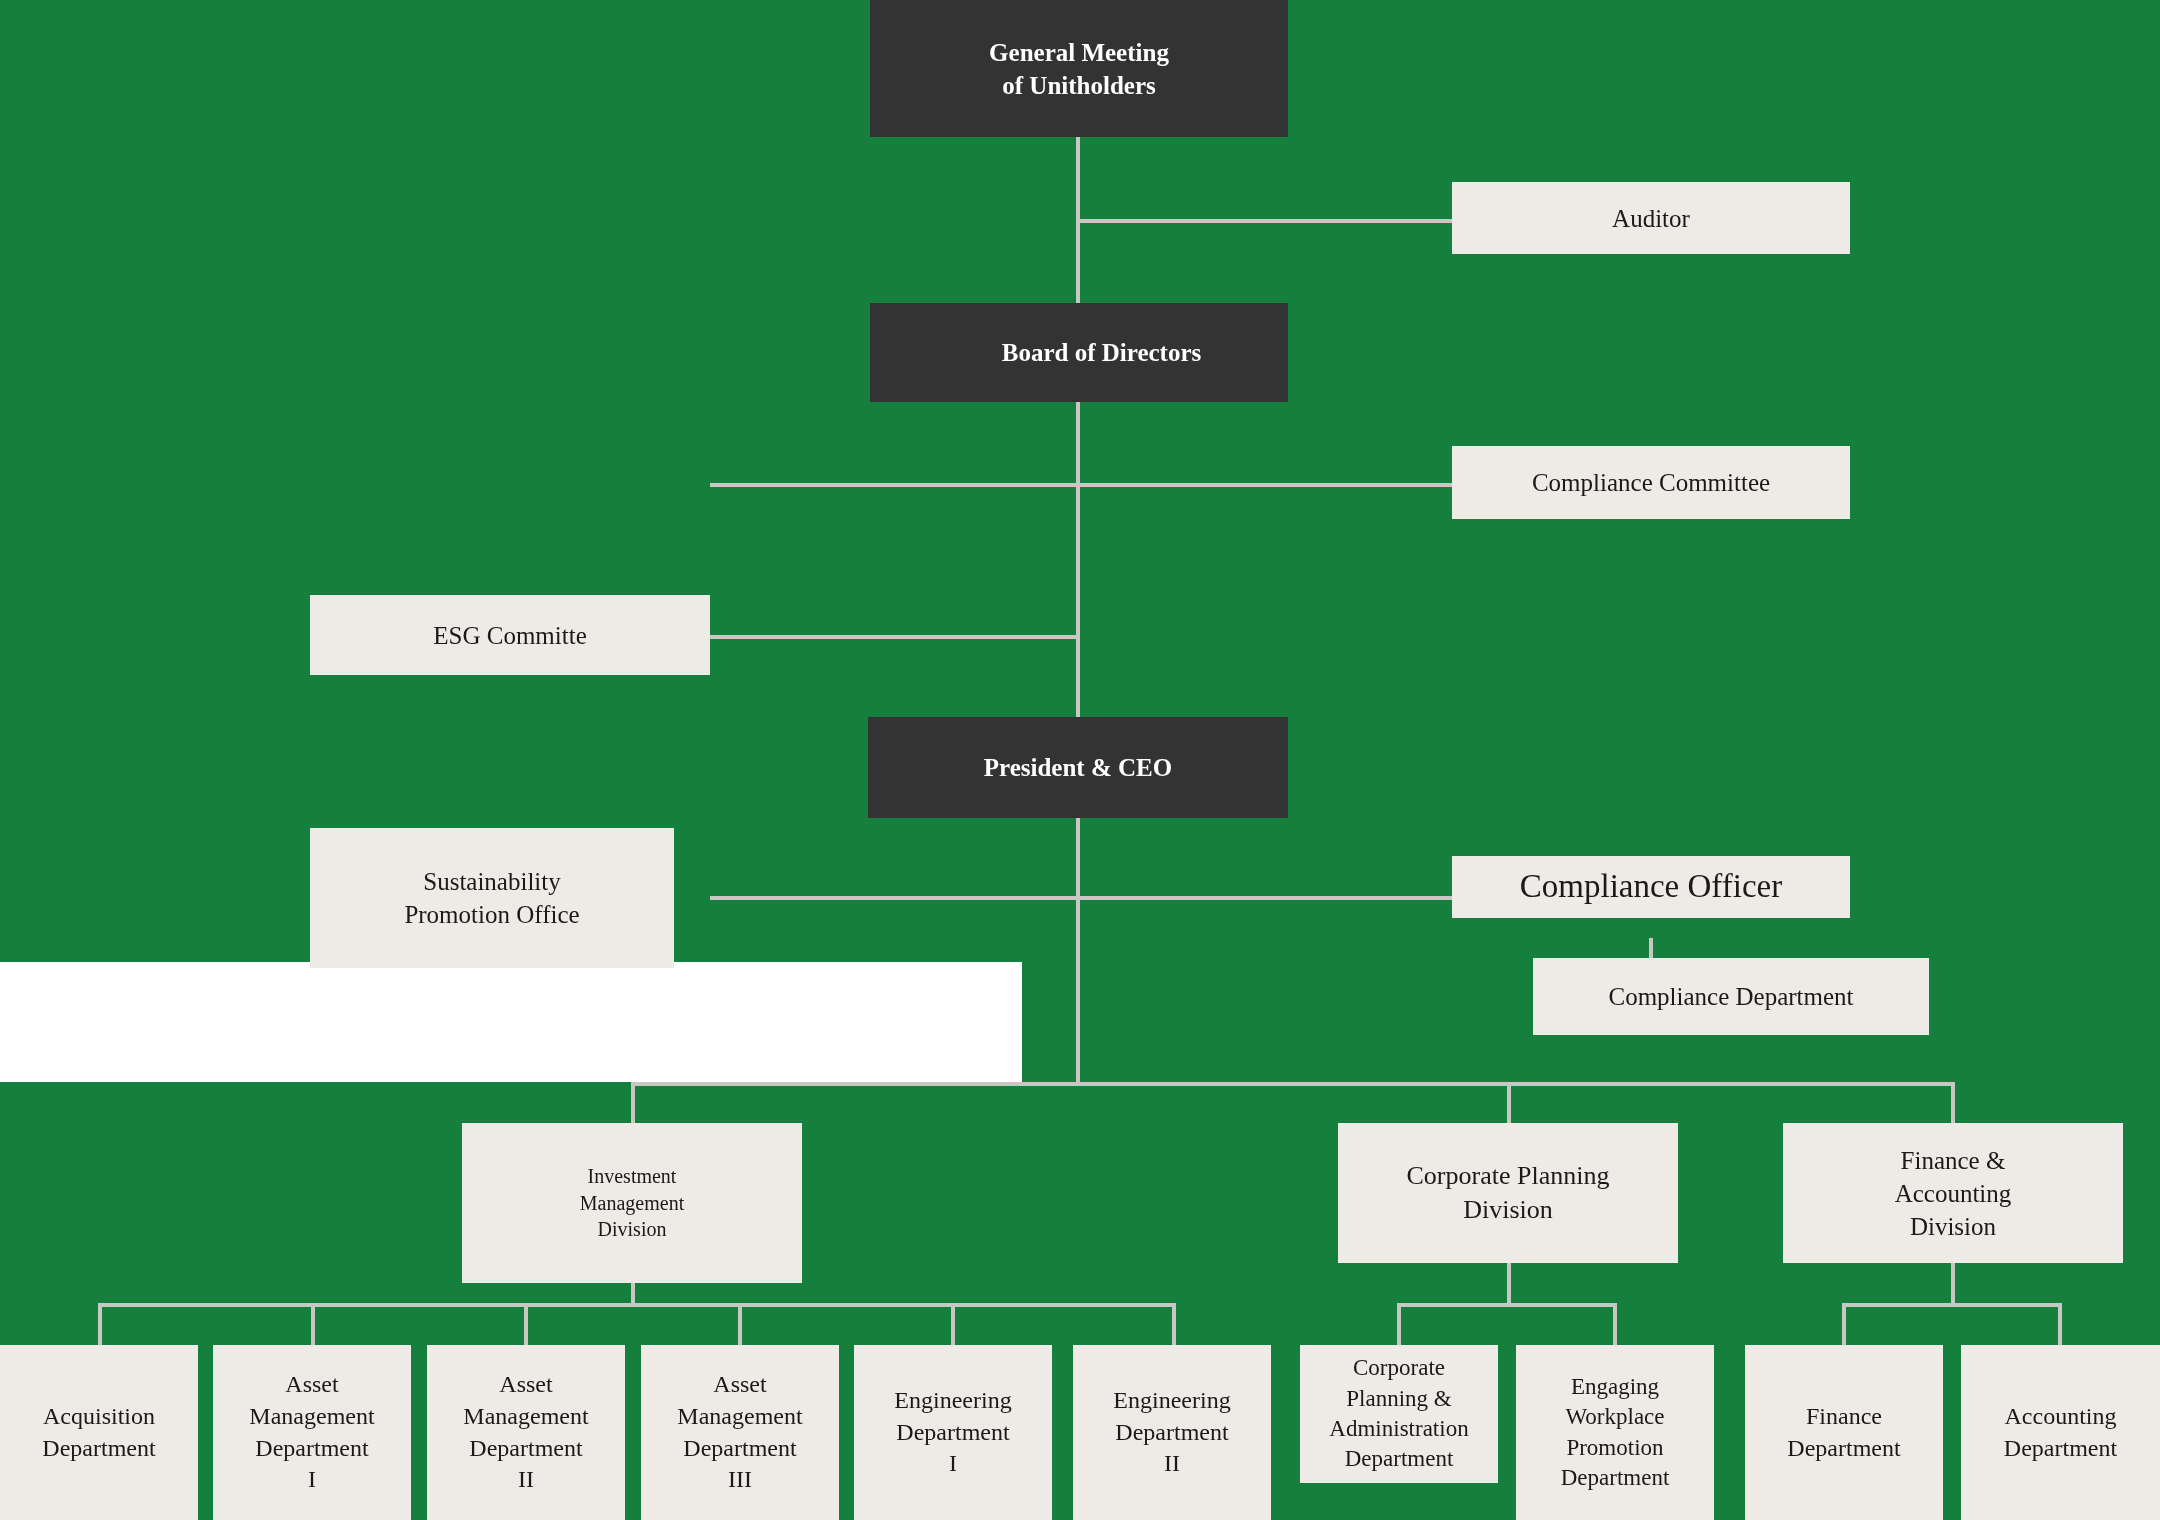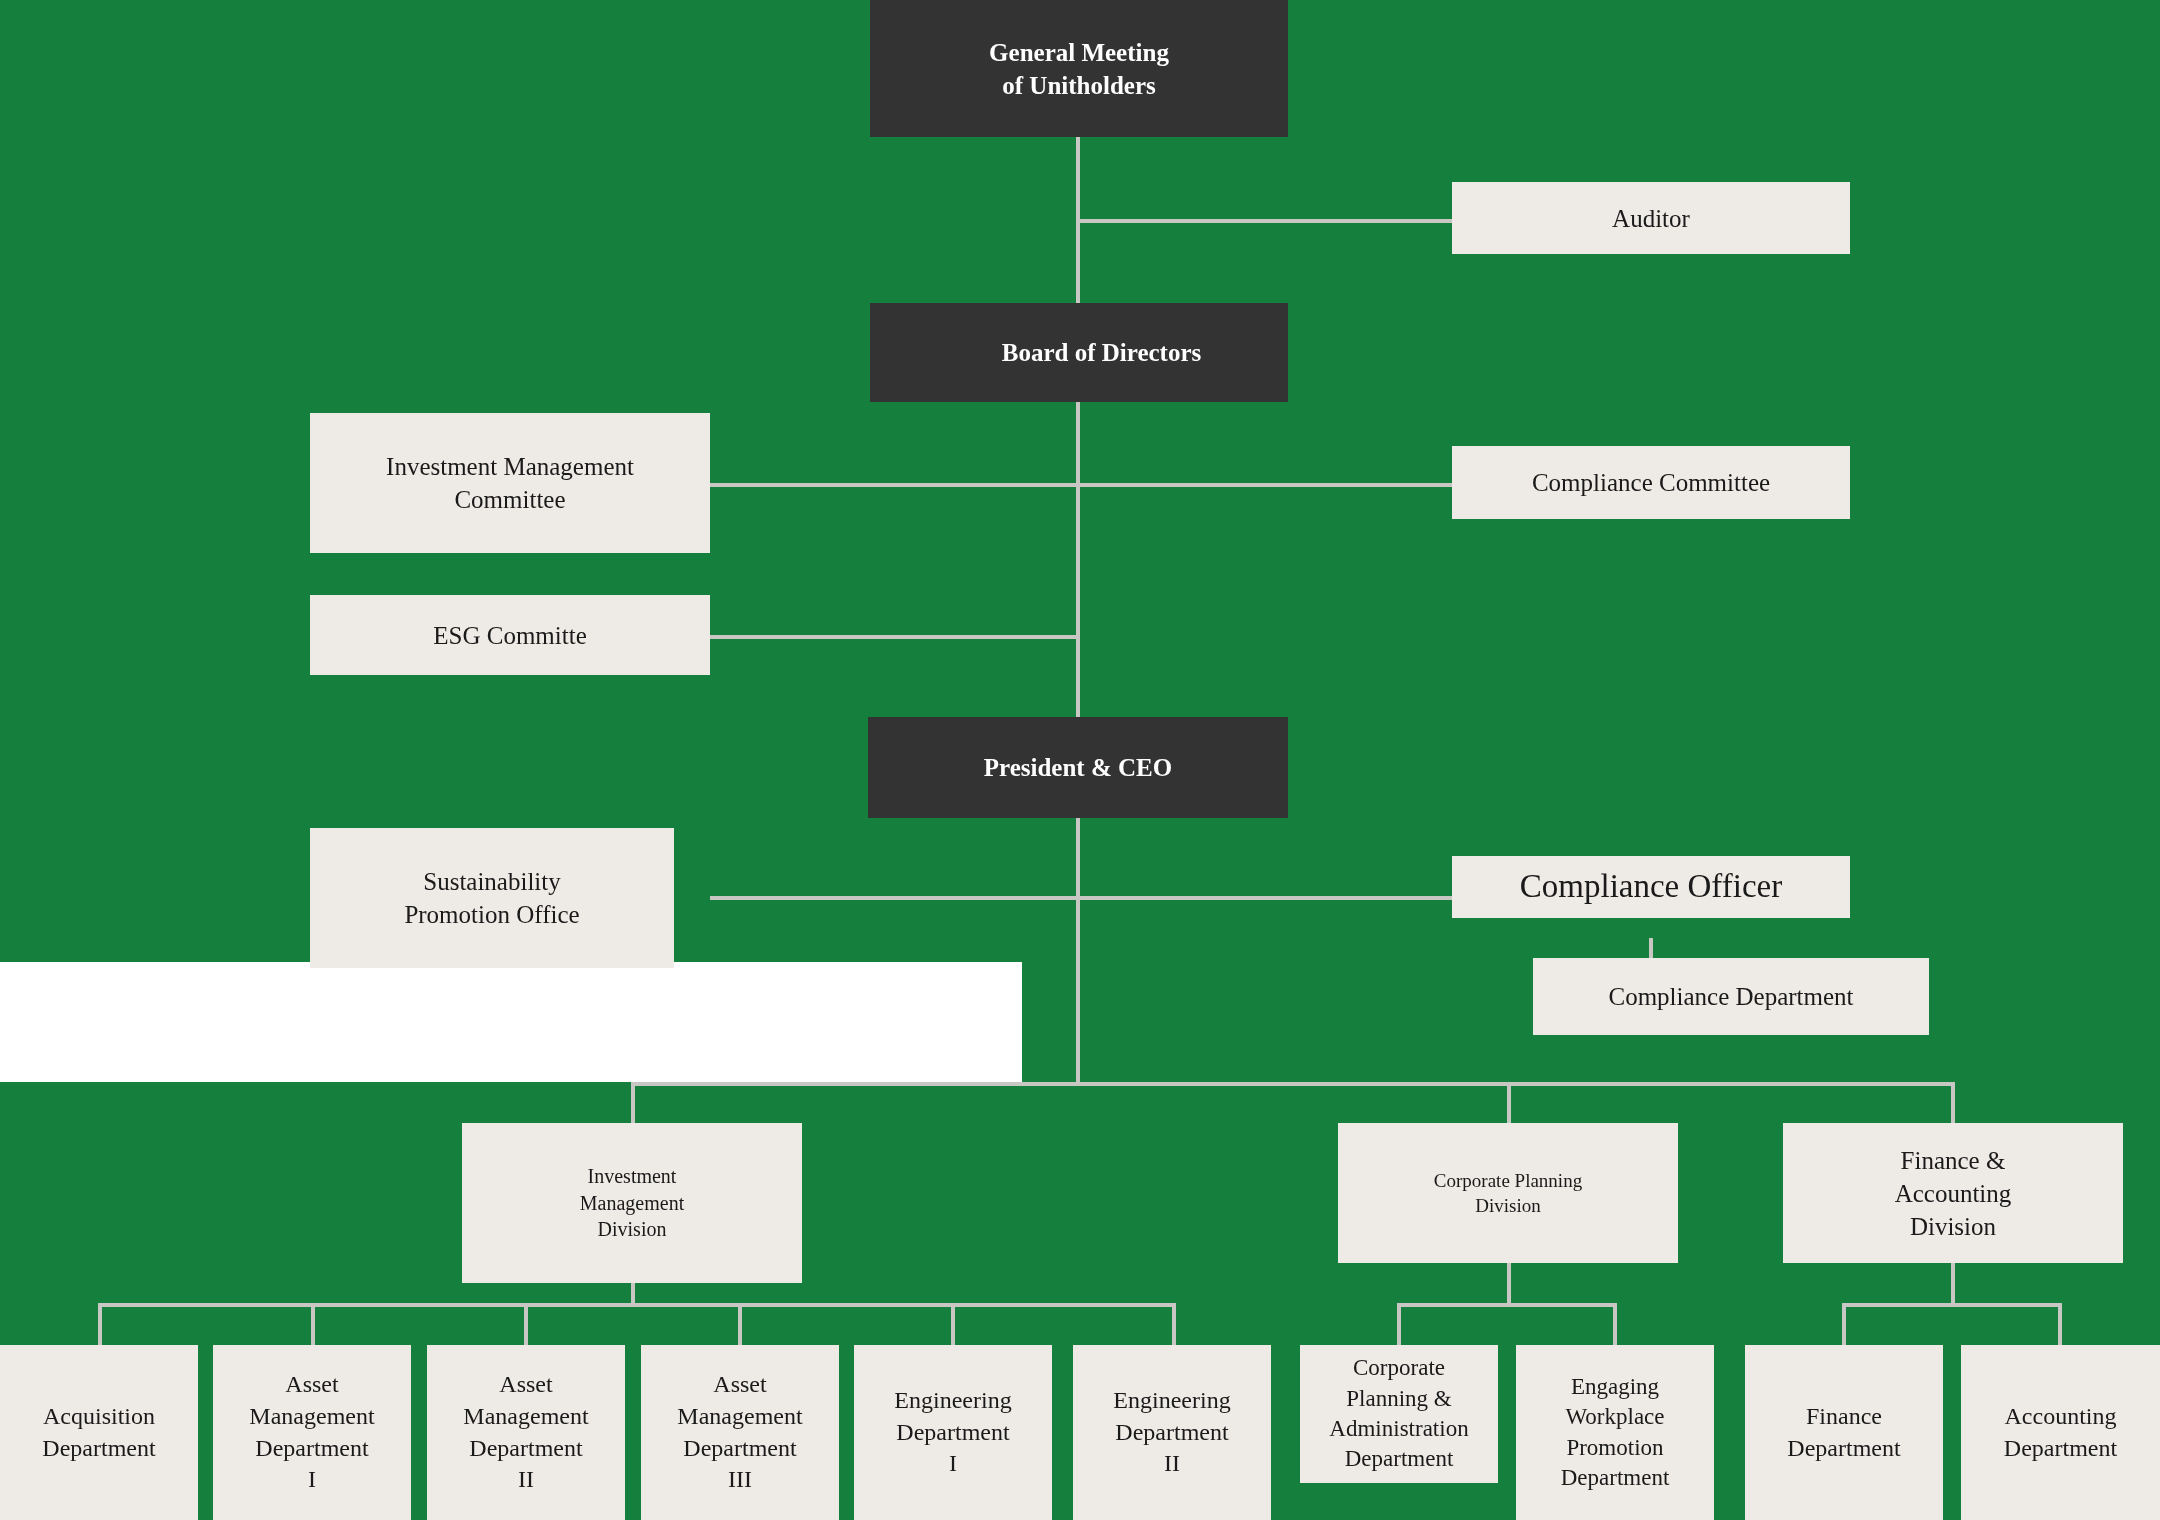--- a/index.html
+++ b/index.html
@@ -115,26 +115,20 @@
   </div>
 
   <div class="node light" style="left:1452px; top:182px; width:398px; height:72px; font-size:25px;">
     <span>Auditor</span>
   </div>
 
   <div class="node dark" style="left:870px; top:303px; width:418px; height:99px; font-size:25px;padding-left:45px;">
     <span>Board of Directors</span>
   </div>
 
-  <div class="node light" style="left:310px; top:413px; width:400px; height:140px; font-size:25px;">
-    <span>
-      <span>Investment Management</span>
-      <span>Committee</span>
-    </span>
-  </div>
 
   <div class="node light" style="left:1452px; top:446px; width:398px; height:73px; font-size:25px;">
     <span>Compliance Committee</span>
   </div>
 
   <div class="node light" style="left:310px; top:595px; width:400px; height:80px; font-size:25px;">
     <span>ESG Committe</span>
   </div>
 
   <div class="node dark" style="left:868px; top:717px; width:420px; height:101px; font-size:25px;">
@@ -157,21 +151,21 @@
   </div>
 
   <div class="node light" style="left:462px; top:1123px; width:340px; height:160px; font-size:20px;">
     <span>
       <span>Investment</span>
       <span>Management</span>
       <span>Division</span>
     </span>
   </div>
 
-  <div class="node light" style="left:1338px; top:1123px; width:340px; height:140px; font-size:19px;">
+  <div class="node light" style="left:1338px; top:1123px; width:340px; height:140px; font-size:26px;">
     <span>
       <span>Corporate Planning</span>
       <span>Division</span>
     </span>
   </div>
 
   <div class="node light" style="left:1783px; top:1123px; width:340px; height:140px; font-size:25px;">
     <span>
       <span>Finance &amp;</span>
       <span>Accounting</span>

